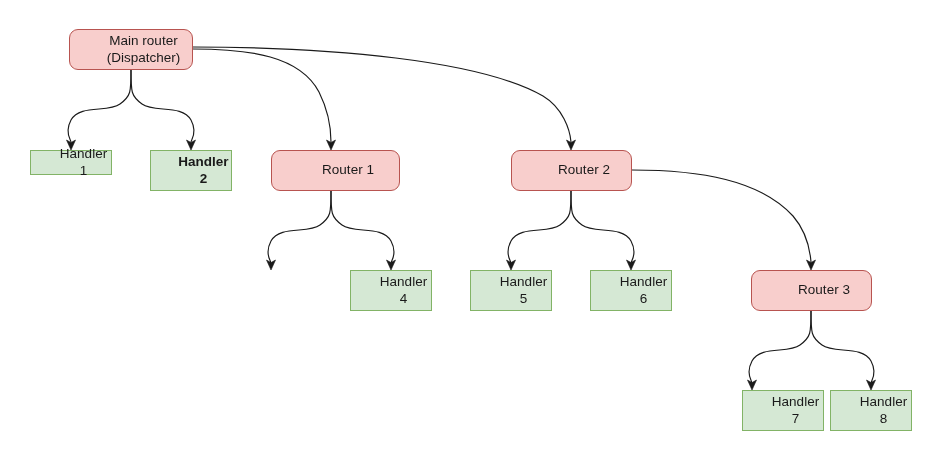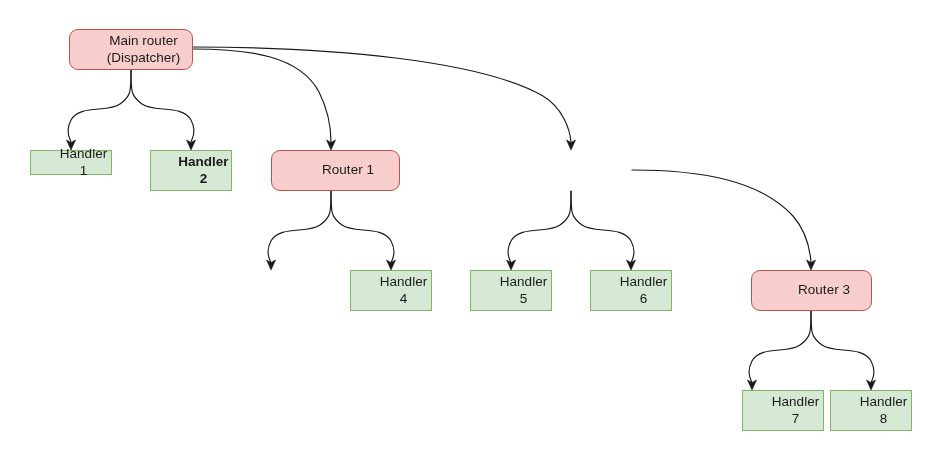--- a/index.html
+++ b/index.html
@@ -126,20 +126,21 @@
 
   <div class="node router" style="left:69px; top:29px; width:124px; height:41px;">Main router
 (Dispatcher)</div>
 
   <div class="node handler" style="left:30px; top:150px; width:82px; height:25px;">Handler 1</div>
 
   <div class="node handler" style="left:150px; top:150px; width:82px; height:41px;font-weight:bold;">Handler 2</div>
 
   <div class="node router" style="left:271px; top:150px; width:129px; height:41px;">Router 1</div>
 
+  <div class="node router" style="left:511px; top:150px; width:121px; height:41px;">Router 2</div>
 
 
   <div class="node handler" style="left:350px; top:270px; width:82px; height:41px;">Handler 4</div>
 
   <div class="node handler" style="left:470px; top:270px; width:82px; height:41px;">Handler 5</div>
 
   <div class="node handler" style="left:590px; top:270px; width:82px; height:41px;">Handler 6</div>
 
   <div class="node router" style="left:751px; top:270px; width:121px; height:41px;">Router 3</div>
 

